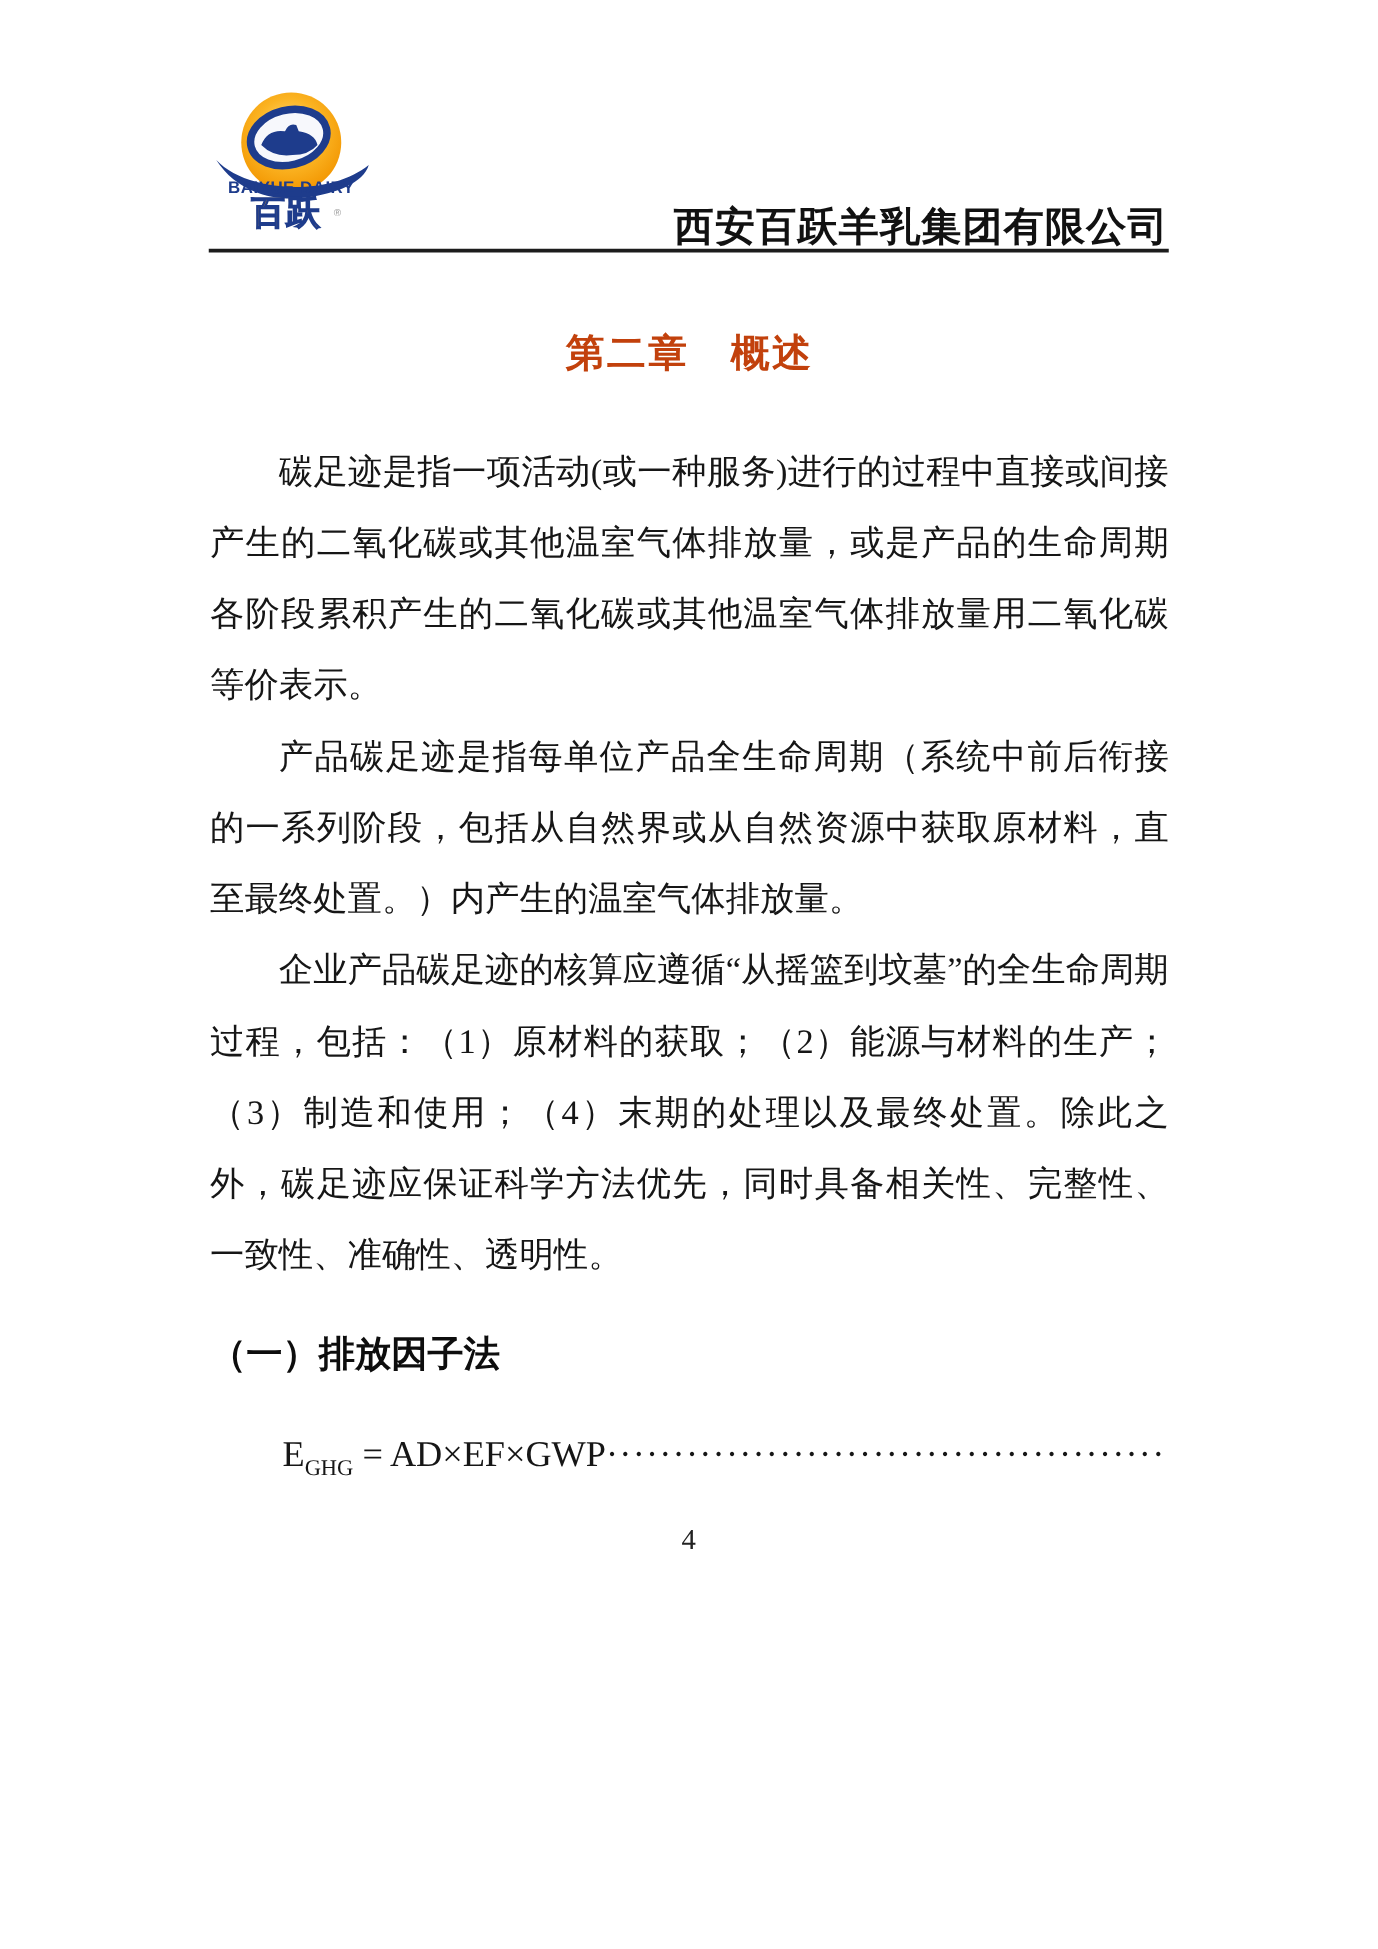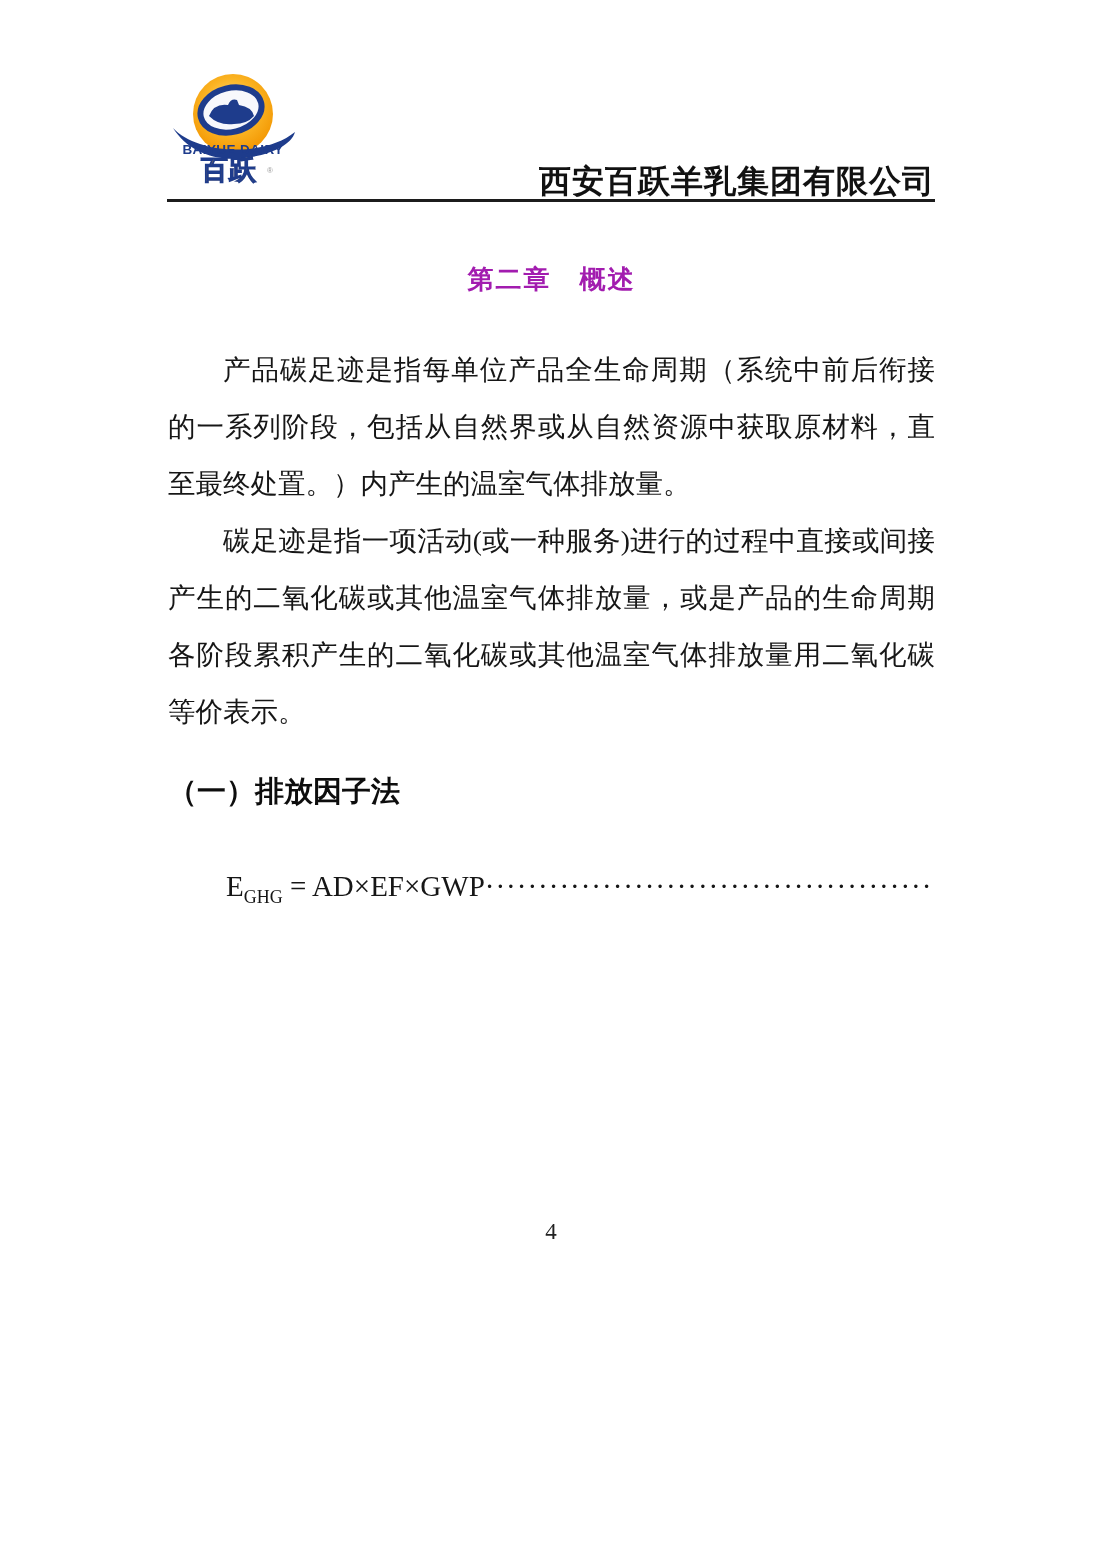--- a/index.html
+++ b/index.html
@@ -44,40 +44,40 @@
   
   .content {
     position: absolute;
     left: 168px;
     width: 767px;
     top: 262px;
   }
   .doc-title {
     font-family: "Liberation Sans", sans-serif;
     font-weight: bold;
-    font-size: 26px;
+    font-size: 31px;
     text-align: center;
     letter-spacing: 2px;
-    color: #a21caf;
+    color: #c2410c;
     margin-bottom: 44px;
   }
   .body-par {
     font-size: 27.5px;
     line-height: 57px;
     text-align: justify;
     text-indent: 2em;
     color: #161616;
   }
   .section-heading {
     font-family: "Liberation Sans", sans-serif;
     font-weight: bold;
     font-size: 29px;
     color: #0d0d0d;
     margin-top: 32px;
-    margin-bottom: 46px;
+    margin-bottom: 32px;
   }
   .formula-line {
     font-size: 29px;
     line-height: 57px;
     padding-left: 2em;
     white-space: nowrap;
     overflow: hidden;
   }
   .formula-line sub {
     font-size: 0.62em;
@@ -132,24 +132,25 @@
     </svg>
 
     <div class="company-name">西安百跃羊乳集团有限公司</div>
     <div class="header-rule"></div>
   </div>
 
   <div class="content">
 
     <div class="doc-title">第二章　概述</div>
 
+    <p class="body-par">碳足迹是指一项活动(或一种服务)进行的过程中直接或间接产生的二氧化碳或其他温室气体排放量，或是产品的生命周期各阶段累积产生的二氧化碳或其他温室气体排放量用二氧化碳等价表示。</p>
+
     <p class="body-par">产品碳足迹是指每单位产品全生命周期（系统中前后衔接的一系列阶段，包括从自然界或从自然资源中获取原材料，直至最终处置。）内产生的温室气体排放量。</p>
 
-    <p class="body-par">碳足迹是指一项活动(或一种服务)进行的过程中直接或间接产生的二氧化碳或其他温室气体排放量，或是产品的生命周期各阶段累积产生的二氧化碳或其他温室气体排放量用二氧化碳等价表示。</p>
-
+    <p class="body-par">企业产品碳足迹的核算应遵循“从摇篮到坟墓”的全生命周期过程，包括：（1）原材料的获取；（2）能源与材料的生产；（3）制造和使用；（4）末期的处理以及最终处置。除此之外，碳足迹应保证科学方法优先，同时具备相关性、完整性、一致性、准确性、透明性。</p>
 
 
     <div class="section-heading">（一）排放因子法</div>
 
 
     <div class="formula-line">
       <span><span>E</span><sub>GHG</sub></span><span> = AD×EF×GWP</span><span class="formula-dots">············································</span>
     </div>
 
   </div>

